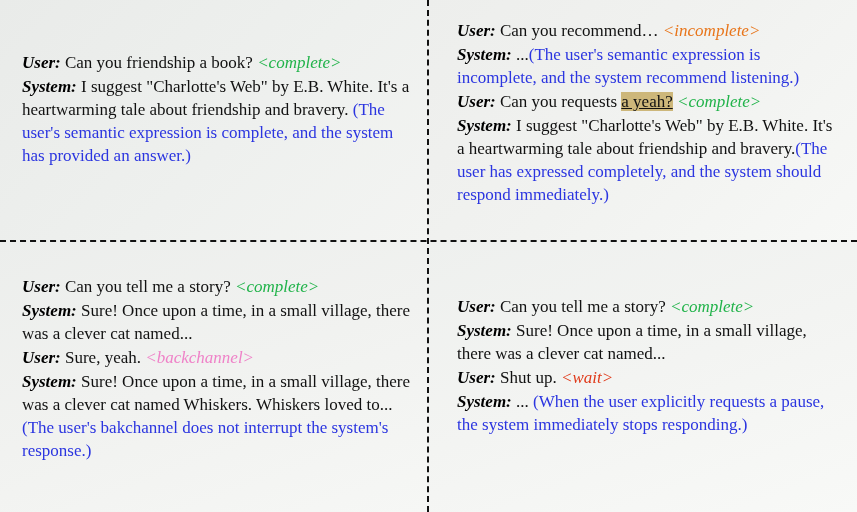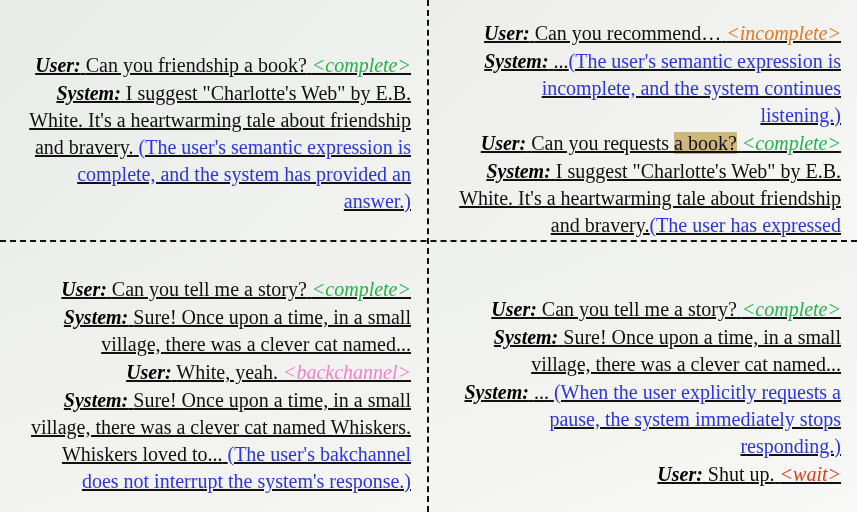--- a/index.html
+++ b/index.html
@@ -48,26 +48,25 @@
     position: absolute;
     left: 0;
     top: 240px;
     width: 857px;
     height: 0;
     border-top: 2px dashed #111;
     z-index: 5;
   }
 
   .line {
-    font-size: 20px;
+    font-size: 17px;
     line-height: 1.35;
     color: #111;
     margin: 0 0 1px 0;
-    text-align: right;
-    text-decoration: underline;
+    text-align: left;
   }
   .q1 .line, .q3 .line { padding-left: 6px; }
   .q2 .line, .q4 .line { padding-left: 14px; }
 
   .spk {
     font-weight: bold;
     font-style: italic;
     color: #000;
   }
   .txt { color: #111; }
@@ -112,25 +111,25 @@
 
   <div class="quadrant q2">
     <div class="q2-inner">
       <p class="line">
         <span class="spk">User:</span>
         <span class="txt">Can you recommend…</span>
         <span class="tag tag-incomplete">&lt;incomplete&gt;</span>
       </p>
       <p class="line">
         <span class="spk">System:</span>
-        <span class="txt">...</span><span class="note">(The user's semantic expression is incomplete, and the system continues listening.)</span>
+        <span class="txt">...</span><span class="note">(The user's semantic expression is incomplete, and the system recommend listening.)</span>
       </p>
       <p class="line">
         <span class="spk">User:</span>
-        <span class="txt">Can you requests </span><span class="hl">a book?</span>
+        <span class="txt">Can you requests </span><span class="hl">a yeah?</span>
         <span class="tag tag-complete">&lt;complete&gt;</span>
       </p>
       <p class="line">
         <span class="spk">System:</span>
         <span class="txt">I suggest "Charlotte's Web" by E.B. White. It's a heartwarming tale about friendship and bravery.</span><span class="note">(The user has expressed completely, and the system should respond immediately.)</span>
       </p>
     </div>
   </div>
 
   <div class="quadrant q3">
@@ -139,21 +138,21 @@
         <span class="spk">User:</span>
         <span class="txt">Can you tell me a story?</span>
         <span class="tag tag-complete">&lt;complete&gt;</span>
       </p>
       <p class="line">
         <span class="spk">System:</span>
         <span class="txt">Sure! Once upon a time, in a small village, there was a clever cat named...</span>
       </p>
       <p class="line">
         <span class="spk">User:</span>
-        <span class="txt">White, yeah.</span>
+        <span class="txt">Sure, yeah.</span>
         <span class="tag tag-backchannel">&lt;backchannel&gt;</span>
       </p>
       <p class="line">
         <span class="spk">System:</span>
         <span class="txt">Sure! Once upon a time, in a small village, there was a clever cat named Whiskers. Whiskers loved to...</span>
         <span class="note">(The user's bakchannel does not interrupt the system's response.)</span>
       </p>
     </div>
   </div>
 
@@ -162,25 +161,25 @@
       <p class="line">
         <span class="spk">User:</span>
         <span class="txt">Can you tell me a story?</span>
         <span class="tag tag-complete">&lt;complete&gt;</span>
       </p>
       <p class="line">
         <span class="spk">System:</span>
         <span class="txt">Sure! Once upon a time, in a small village, there was a clever cat named...</span>
       </p>
       <p class="line">
+        <span class="spk">User:</span>
+        <span class="txt">Shut up.</span>
+        <span class="tag tag-wait">&lt;wait&gt;</span>
+      </p>
+      <p class="line">
         <span class="spk">System:</span>
         <span class="txt">...</span>
         <span class="note">(When the user explicitly  requests a pause, the system immediately stops responding.)</span>
-      </p>
-      <p class="line">
-        <span class="spk">User:</span>
-        <span class="txt">Shut up.</span>
-        <span class="tag tag-wait">&lt;wait&gt;</span>
       </p>
     </div>
   </div>
 
 </div>
 
 </body></html>

